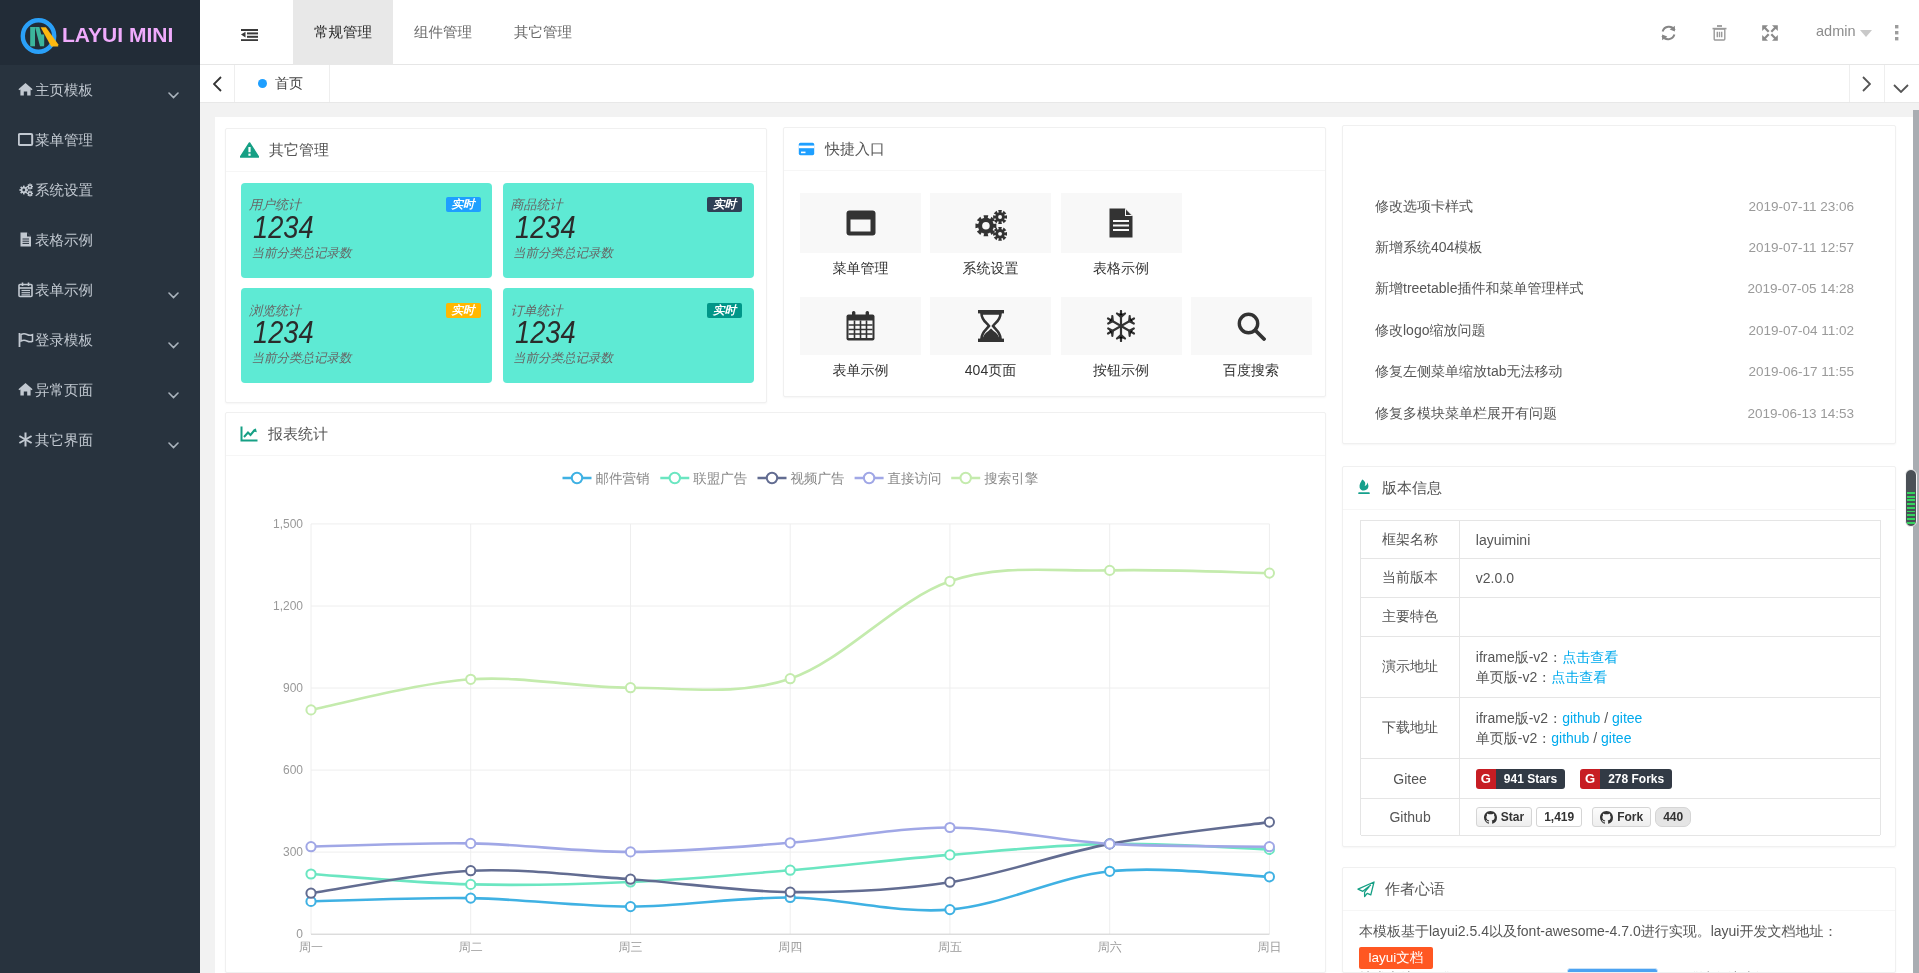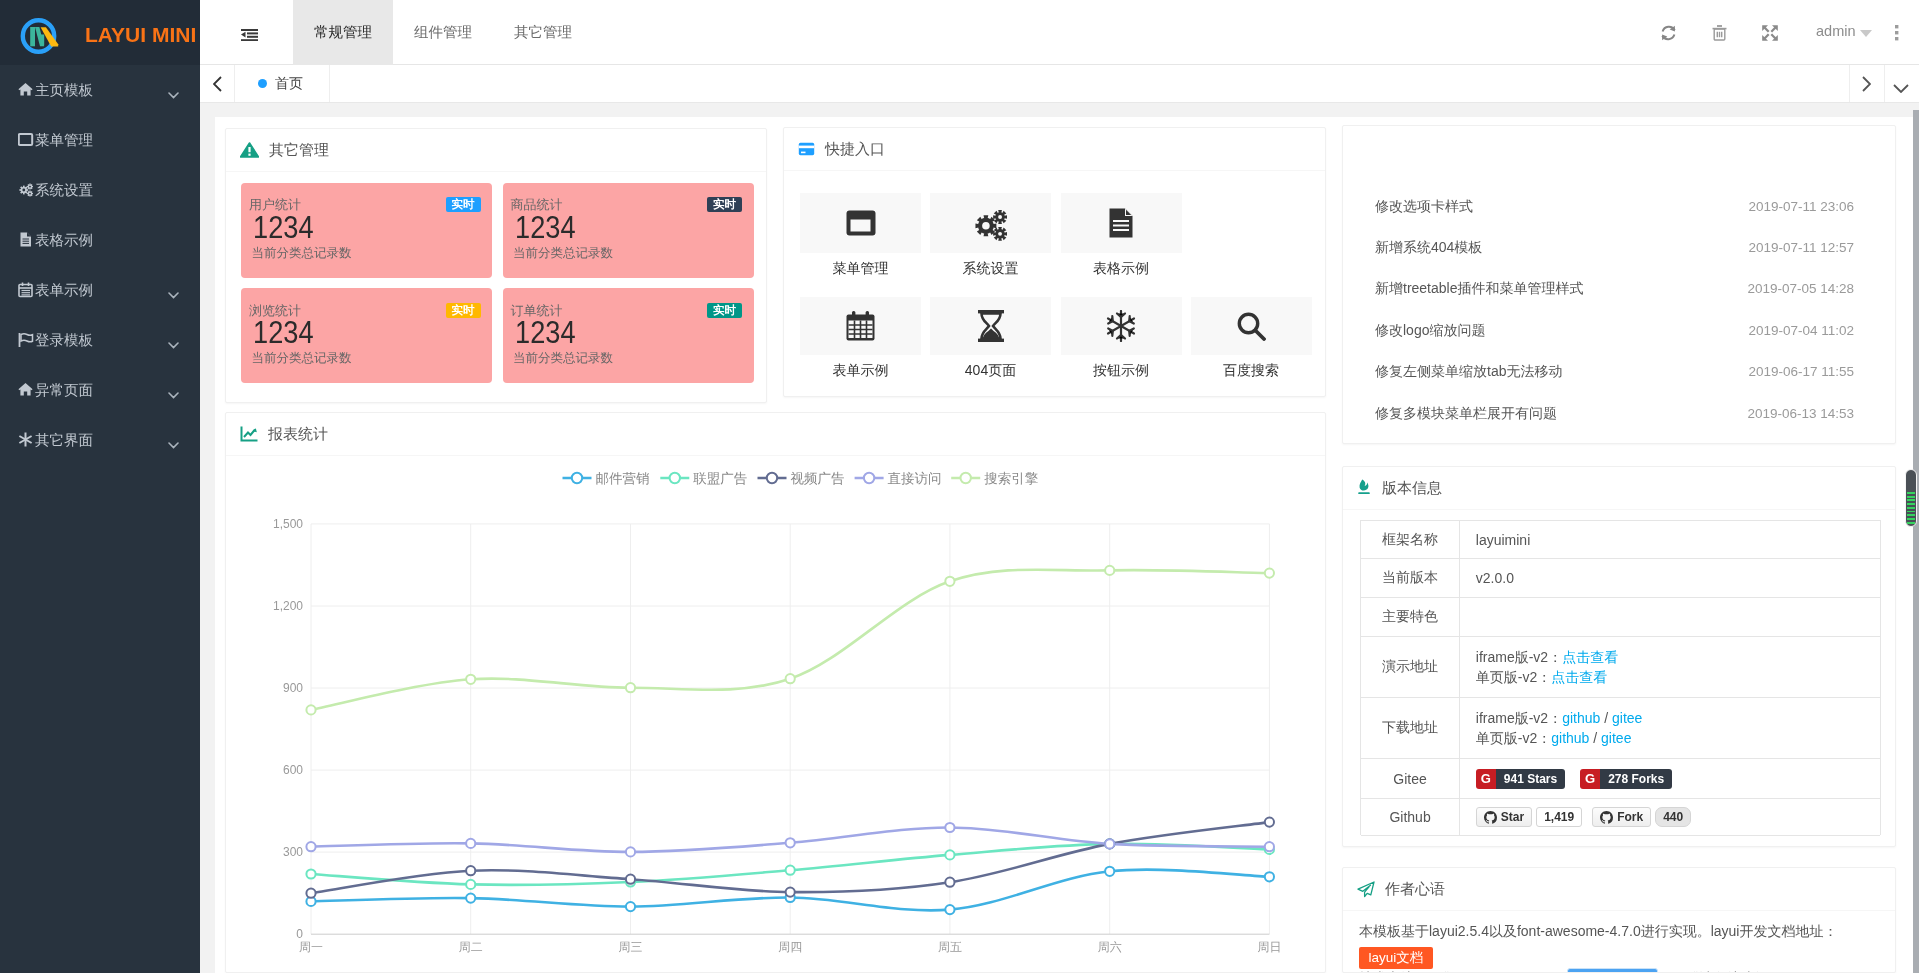--- a/index.html
+++ b/index.html
@@ -5,21 +5,21 @@
 html,body{width:1919px;height:973px;overflow:hidden;background:#fff;
   font-family:"Liberation Sans",sans-serif;}
 .abs{position:absolute;}
 .card{position:absolute;background:#fff;border:1px solid #f0f0f0;border-radius:2px;box-shadow:0 1px 2px rgba(0,0,0,.04);overflow:hidden;}
 .chead{position:absolute;left:0;top:0;right:0;height:43px;border-bottom:1px solid #f6f6f6;display:flex;align-items:center;padding-left:14px;font-size:15px;color:#555;}
 .chead svg{margin-right:10px;}
 .menu-item{position:absolute;left:0;width:200px;height:50px;color:#c2c9d1;font-size:14.5px;text-align:center;}
 .menu-item .mi{position:absolute;left:18px;top:17px;}
 .menu-item .mt{position:absolute;left:35px;top:15.5px;}
 .menu-item .mc{position:absolute;right:21px;top:21px;}
-.spanel{position:absolute;width:251px;height:95px;background:#fca5a5;border-radius:4px;}
+.spanel{position:absolute;width:251px;height:95px;background:#5eead4;border-radius:4px;font-style:italic;}
 .spanel .t{position:absolute;left:8px;top:13.5px;font-size:13px;color:#666;}
 .spanel .badge{position:absolute;right:11.5px;top:14.5px;height:15px;line-height:15px;padding:0 6px;border-radius:2px;color:#fff;font-size:11.5px;font-weight:bold;}
 .spanel .num{position:absolute;left:12px;top:28px;font-size:32px;color:#2b2b2b;line-height:32px;transform-origin:0 0;transform:scaleX(0.85);}
 .spanel .sub{position:absolute;left:10.5px;top:62px;font-size:12.5px;color:#666;}
 .qcell{position:absolute;width:121px;text-align:center;}
 .qbox{width:121px;background:#f8f8f8;display:flex;align-items:center;justify-content:center;}
 .qlab{font-size:14px;color:#333;margin-top:7px;}
 .newsrow{position:absolute;left:32px;right:41px;height:41.4px;}
 .newsrow .nt{position:absolute;left:0;top:12px;font-size:14px;color:#565656;}
 .newsrow .nd{position:absolute;right:0;top:13px;font-size:13.5px;color:#9a9a9a;}
@@ -33,21 +33,21 @@
 
 <div class="abs" style="left:0;top:0;width:200px;height:973px;background:#28333e;">
     <div class="abs" style="left:0;top:0;width:200px;height:65px;background:#222c37;"></div>
     <div class="abs" style="left:0px;top:7px;"><svg width="78" height="56" viewBox="0 0 78 56" style="">
         <circle cx="38.5" cy="29" r="15.7" fill="none" stroke="#2aa0f8" stroke-width="4.4"></circle>
         <rect x="30.2" y="20" width="4.8" height="19.3" fill="#3cb59c"></rect>
         <polygon points="35,20 39.4,20 44.2,39.3 40,39.3" fill="#3cb59c"></polygon>
         <rect x="40.8" y="27.5" width="3.4" height="10.8" fill="#3cb59c"></rect>
         <polygon points="40.6,20.2 45.9,20.2 58.2,37.2 58.2,39.6 51.2,39.6" fill="#fcb810"></polygon>
       </svg></div>
-    <div class="abs" style="left:85px;top:23px;font-size:21px;font-weight:bold;color:#f97316;letter-spacing:0px;">LAYUI MINI</div>
+    <div class="abs" style="left:62px;top:23px;font-size:21px;font-weight:bold;color:#f0abfc;letter-spacing:0px;">LAYUI MINI</div>
     <div class="menu-item" style="top:65px;">
       <span class="mi"><svg width="16" height="16" viewBox="0 0 16 16" style="">
           <path d="M7.5 1 L14.6 7.2 13.5 8.3 12.6 7.5 V13.5 H9.2 V9.5 H5.8 V13.5 H2.4 V7.5 L1.5 8.3 0.4 7.2 Z" fill="#c2c9d1"></path>
         </svg></span>
       <span class="mt">主页模板</span>
       <span class="mc"><svg width="11" height="7" viewBox="0 0 11 7" style="">
           <path d="M1 1 L5.5 5.5 L10 1" fill="none" stroke="#aab3bc" stroke-width="1.6" stroke-linecap="round"></path>
         </svg></span>
     </div>
     <div class="menu-item" style="top:115px;">

